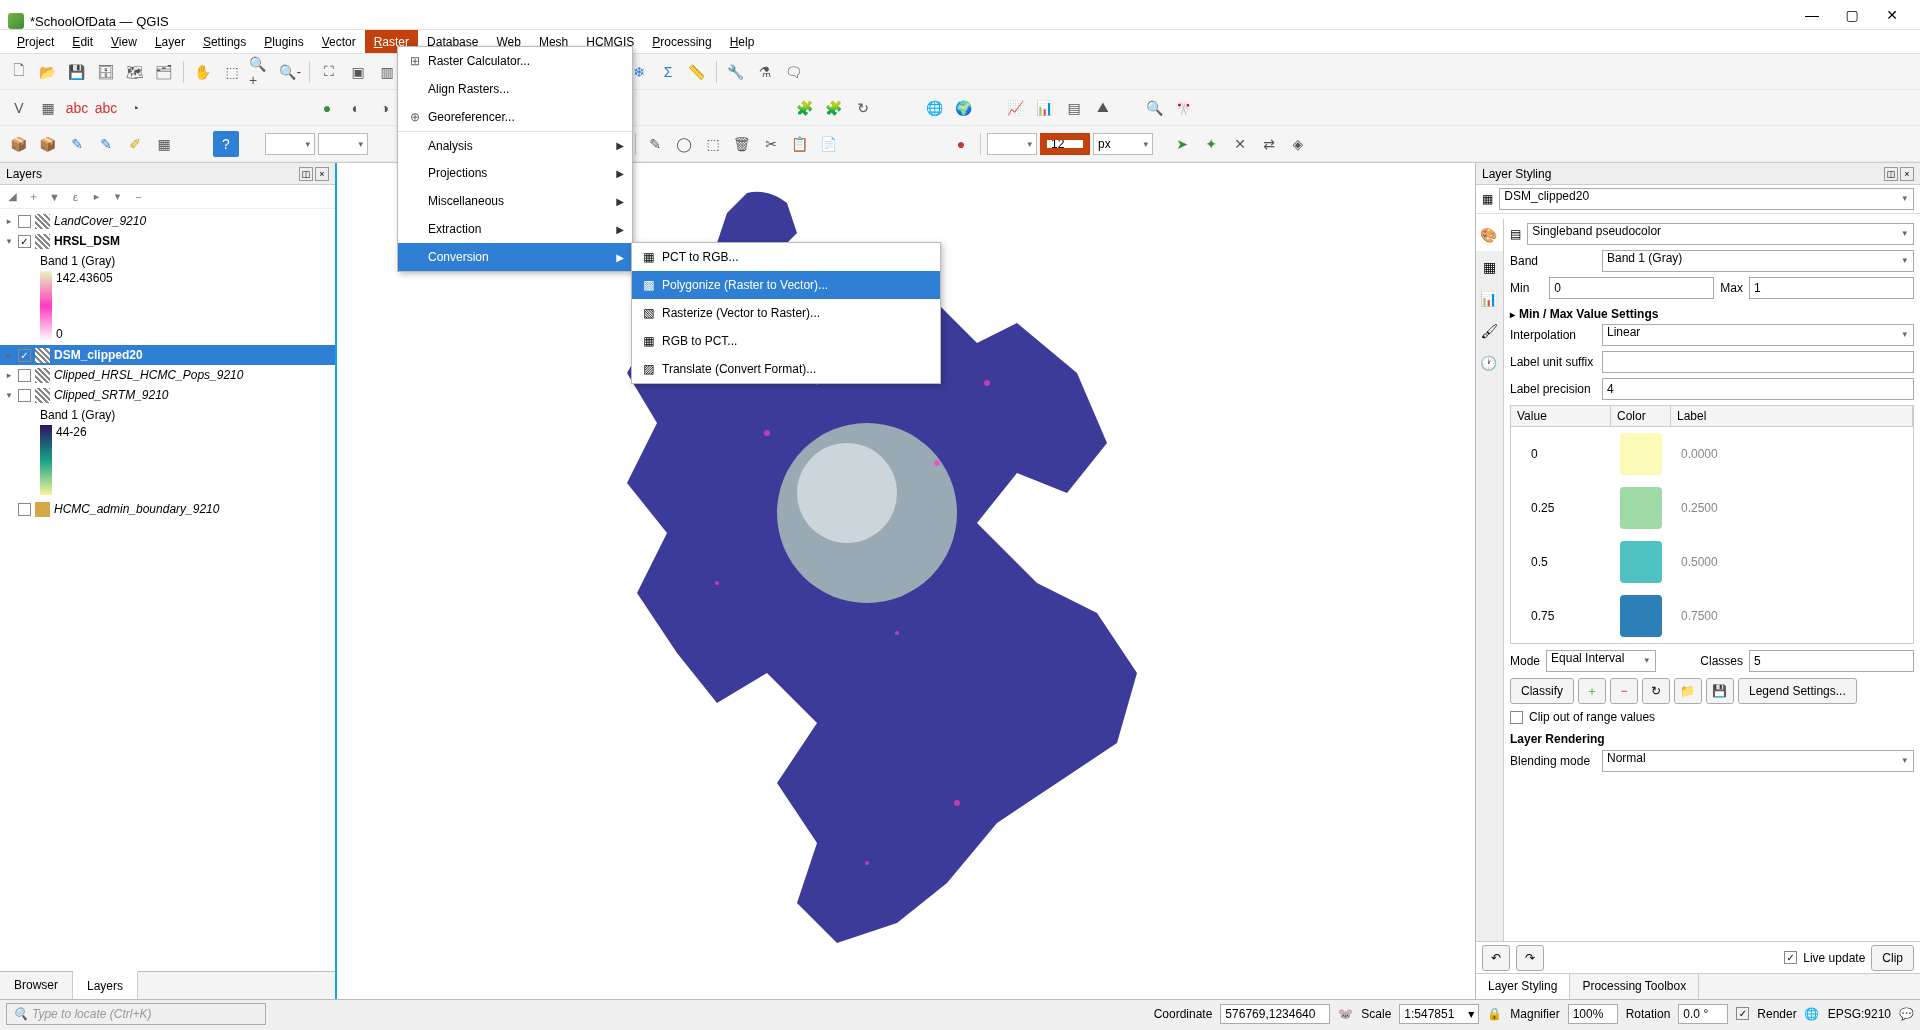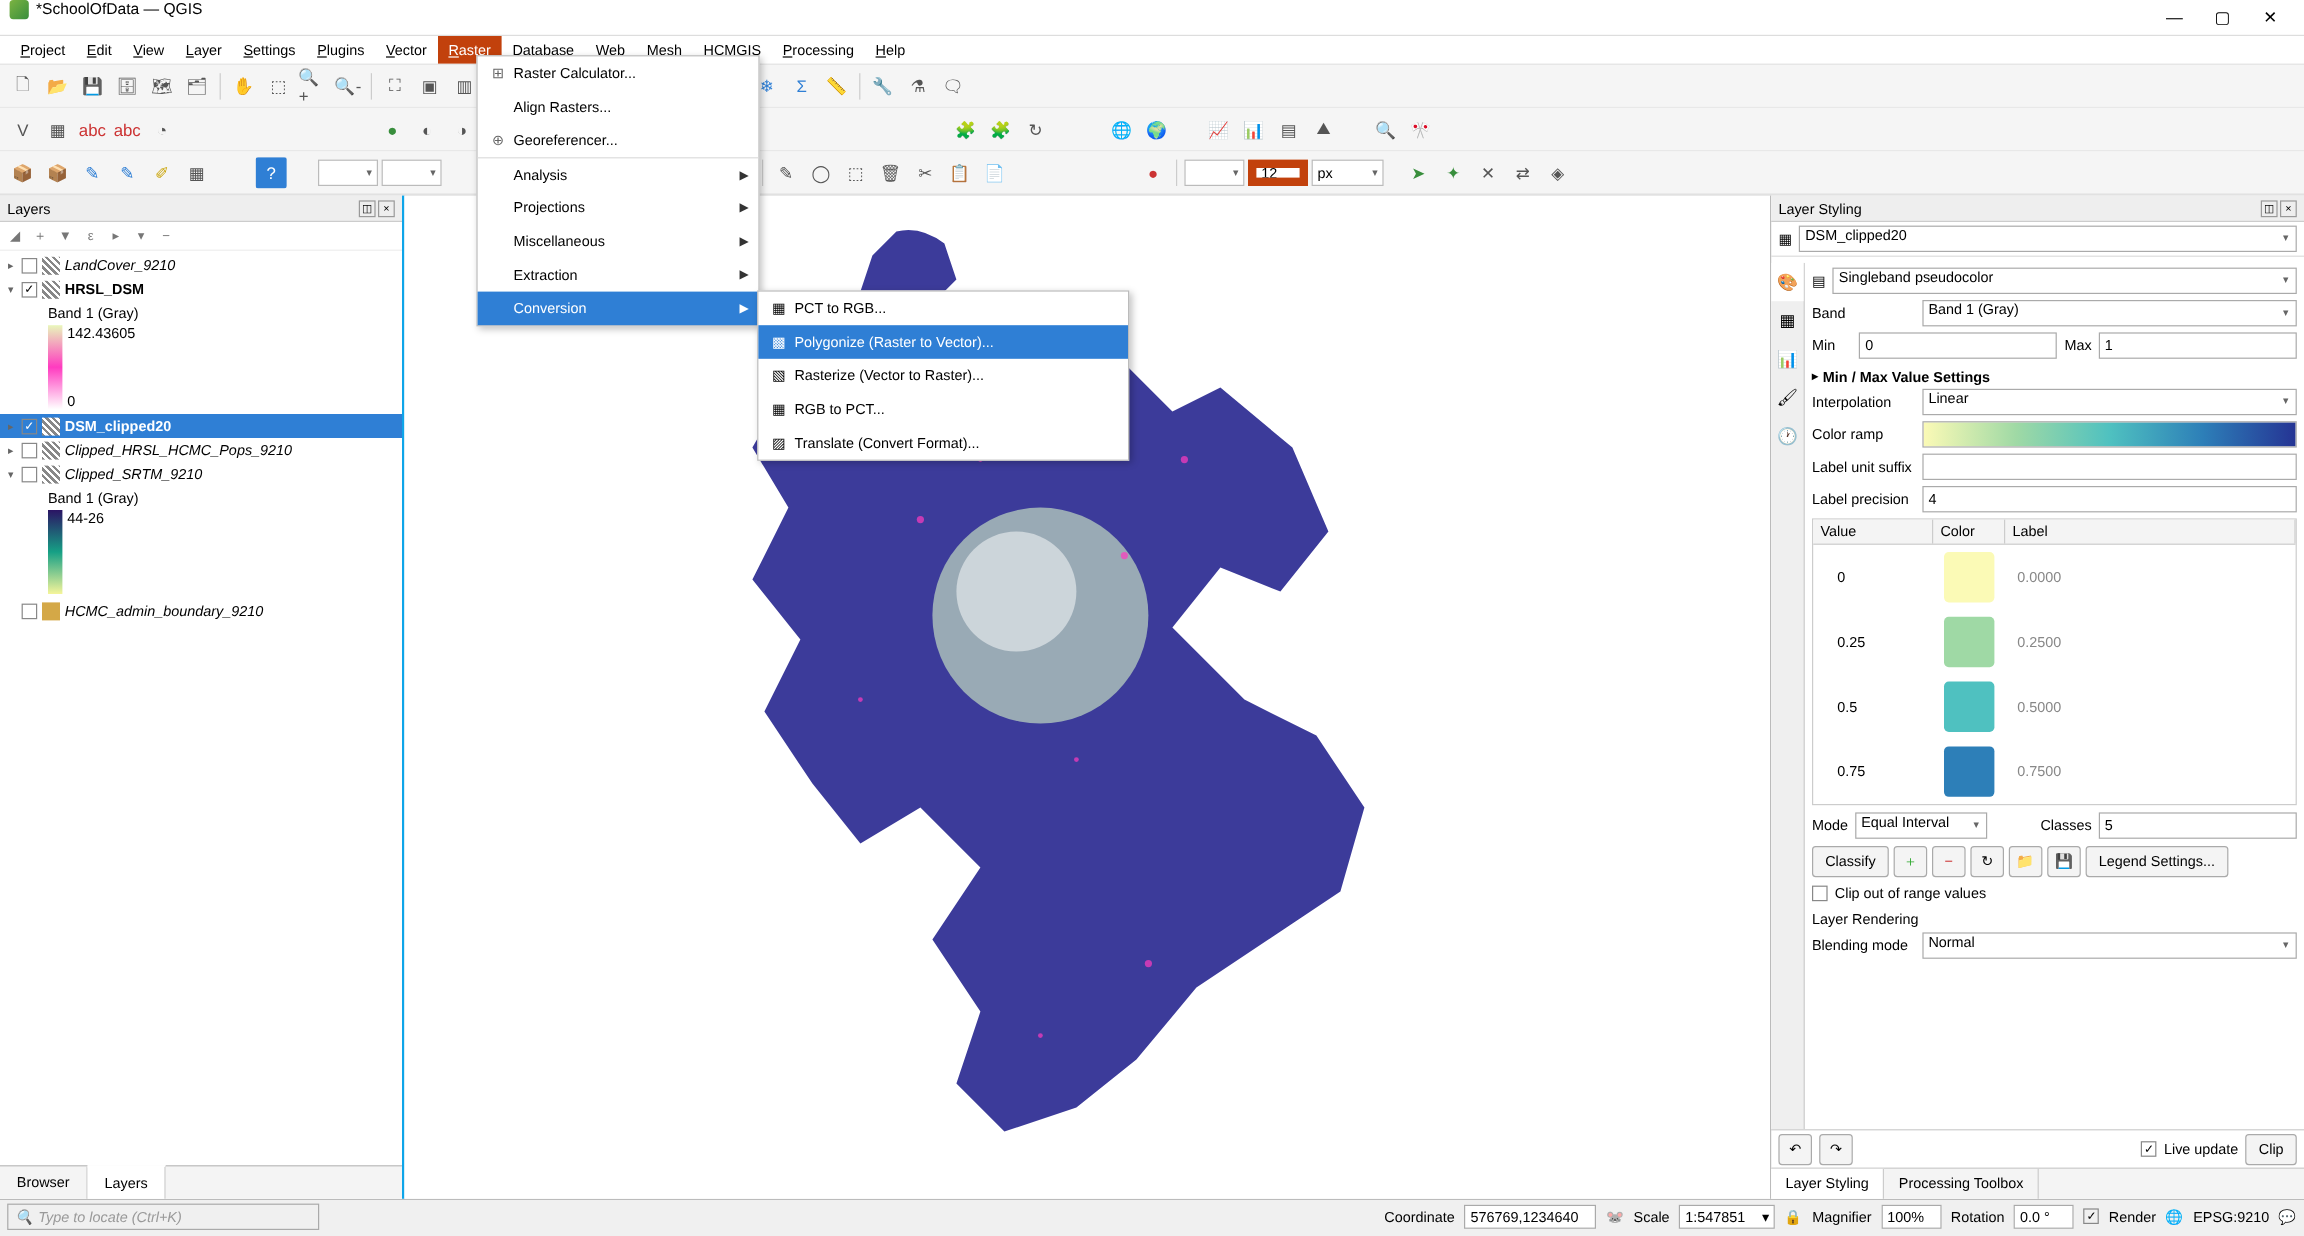--- a/index.html
+++ b/index.html
@@ -1,19 +1,19 @@
 <!DOCTYPE html>
 <html><head>
 <meta charset="utf-8">
 <style>
 * { box-sizing: border-box; margin: 0; padding: 0; font-family: "Segoe UI", Tahoma, sans-serif; font-size: 12px; }
 body { background: #f0f0f0; width: 1920px; height: 1030px; overflow: hidden; position: relative; }
 
 
-.titlebar { height: 30px; background: #fff; display: flex; align-items: flex-start; padding: 0 8px; border-bottom: 1px solid #ddd; }
+.titlebar { height: 30px; background: #fff; display: flex; align-items: flex-end; padding: 0 8px; border-bottom: 1px solid #ddd; }
 .titlebar .qicon { width: 16px; height: 16px; background: linear-gradient(135deg,#7cb342,#388e3c); border-radius: 3px; margin-right: 6px; }
 .titlebar .title { flex: 1; font-size: 13px; }
 .titlebar .winbtn { width: 40px; height: 28px; display: flex; align-items: center; justify-content: center; font-size: 14px; }
 
 
 .menubar { height: 24px; background: #fff; display: flex; align-items: stretch; padding-left: 8px; border-bottom: 1px solid #e0e0e0; position: relative; }
 .menubar .mitem { padding: 0 9px; line-height: 24px; cursor: default; }
 .menubar .mitem.active { background: #c2410c; color: #fff; }
 .menubar .mitem .ul { text-decoration: underline; }
 
@@ -435,24 +435,20 @@
         <div class="frow">
           <div class="flabel">Min</div>
           <input class="finput" style="flex: 0 0 80px;" value="0">
           <div>Max</div>
           <input class="finput" style="flex: 0 0 80px;" value="1">
         </div>
         <div class="collapse">Min / Max Value Settings</div>
         <div class="frow">
           <div class="flabel">Interpolation</div>
           <div class="finput combo">Linear</div>
-        </div>
-        <div class="frow">
-          <div class="flabel">Color ramp</div>
-          <div class="finput" style="background:linear-gradient(90deg,#fbfab6,#9fd9a5,#4fc1c0,#2d7fb8,#253494);position:relative"></div>
         </div>
         <div class="frow">
           <div class="flabel">Label unit suffix</div>
           <input class="finput" value="" style="">
         </div>
         <div class="frow">
           <div class="flabel">Label precision</div>
           <input class="finput" value="4" style="">
         </div>
         <div class="colortable">
@@ -505,21 +501,21 @@
           <div class="ibtn" style="color:#c33">−</div>
           <div class="ibtn">↻</div>
           <div class="ibtn">📁</div>
           <div class="ibtn">💾</div>
           <div class="sbtn">Legend Settings...</div>
         </div>
         <div class="frow" style="margin-top:6px">
           <div class="cbsmall"></div>
           <span>Clip out of range values</span>
         </div>
-        <div style="font-weight:normal;margin-top:8px">Layer Rendering</div>
+        <div style="font-weight:bold;margin-top:8px">Layer Rendering</div>
         <div class="frow" style="margin-top:4px">
           <div class="flabel">Blending mode</div>
           <div class="finput combo">Normal</div>
         </div>
       </div>
     </div>
     <div class="applyrow">
       <div class="ibtn">↶</div>
       <div class="ibtn">↷</div>
       <div style="flex:1"></div>

